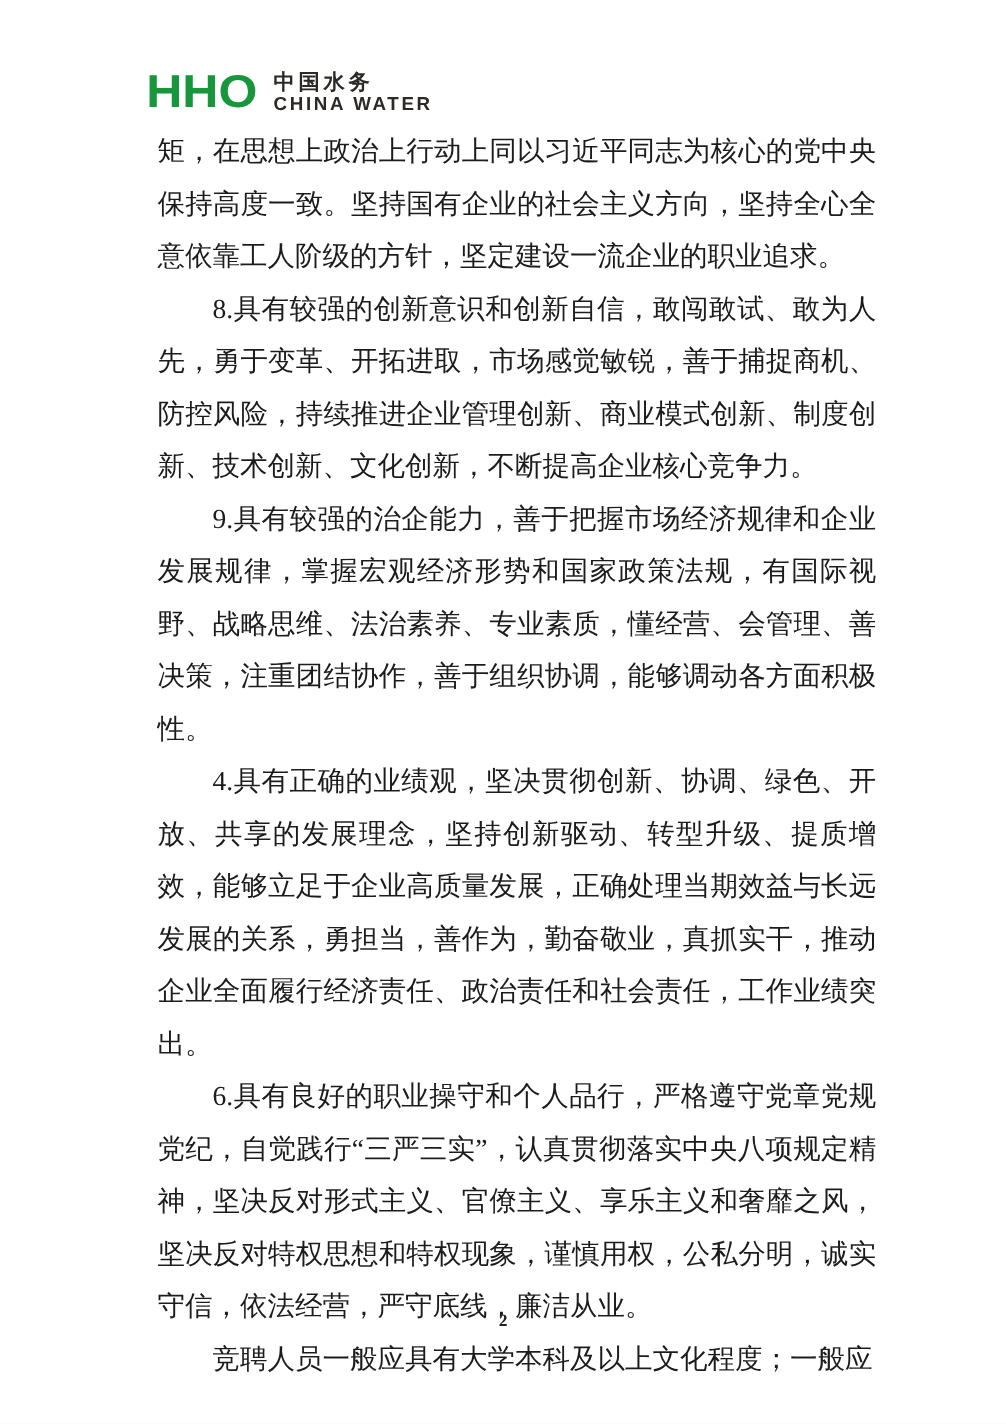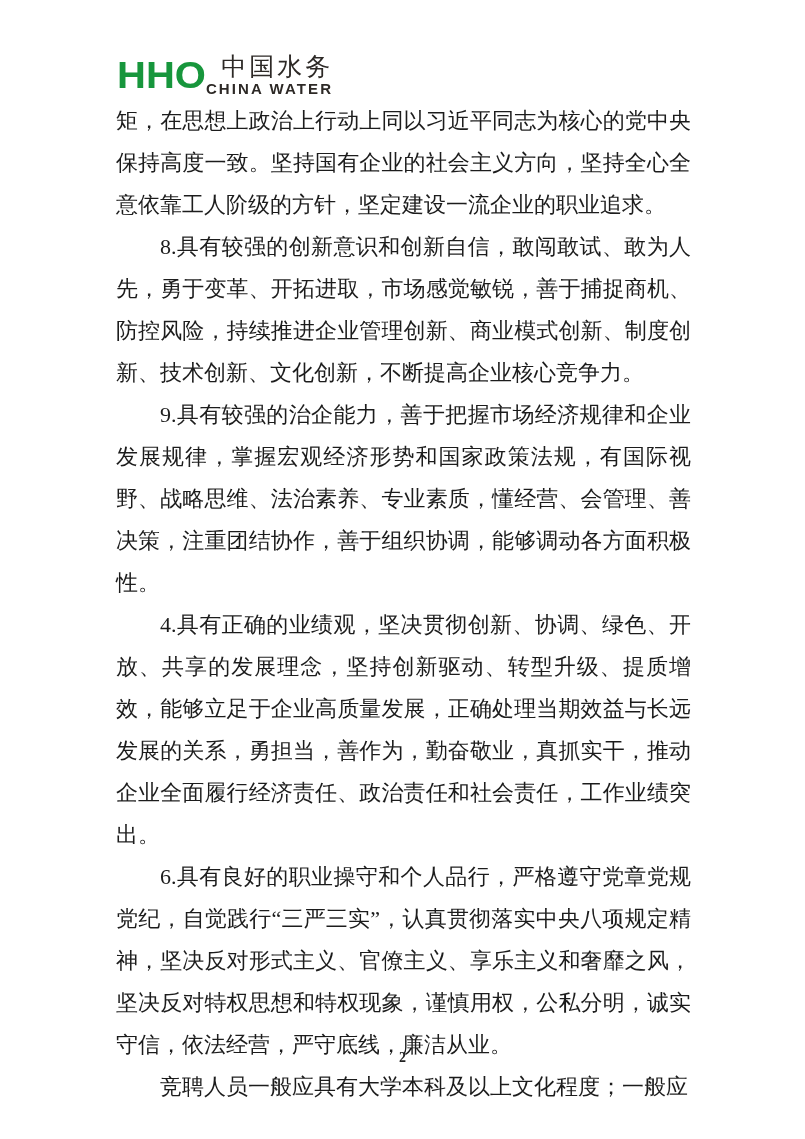--- a/index.html
+++ b/index.html
@@ -23,59 +23,59 @@
     background: var(--page_bg, #ffffff);
     overflow: hidden;
   }
   
   .logo {
     position: absolute;
     left: 117px;
     top: 54px;
     display: flex;
     align-items: center;
+    gap: 13px;
   }
   .logo-hho {
     font-family: "Liberation Sans", "DejaVu Sans", sans-serif;
     font-weight: bold;
     font-size: 40px;
     line-height: 1;
     letter-spacing: 0px;
     color: var(--logo_green, #17963c);
     transform: scaleY(0.92);
   }
   .logo-names {
     display: flex;
     flex-direction: column;
     justify-content: center;
   }
   .logo-cn {
     font-family: "Liberation Sans", "DejaVu Sans", sans-serif;
-    font-weight: normal;
-    font-size: 25px;
+    font-weight: bold;
+    font-size: 17px;
     line-height: 1.0;
     letter-spacing: 3px;
     color: var(--logo_dark, #2d2926);
     white-space: nowrap;
-    text-align: right;
   }
   .logo-en {
     font-family: "Liberation Sans", "DejaVu Sans", sans-serif;
     font-weight: bold;
     font-size: 15px;
     line-height: 1.0;
     letter-spacing: 2.1px;
     margin-top: 2px;
     color: var(--logo_dark, #2d2926);
     white-space: nowrap;
   }
   
   .body-text {
     position: absolute;
-    left: 116px;
+    left: 126px;
     top: 100px;
     width: 575px;
   }
   .para {
     margin: 0;
     font-size: 22px;
     line-height: 42px;
     color: var(--text_color, #1c1c1c);
     text-align: justify;
     text-justify: inter-ideograph;

